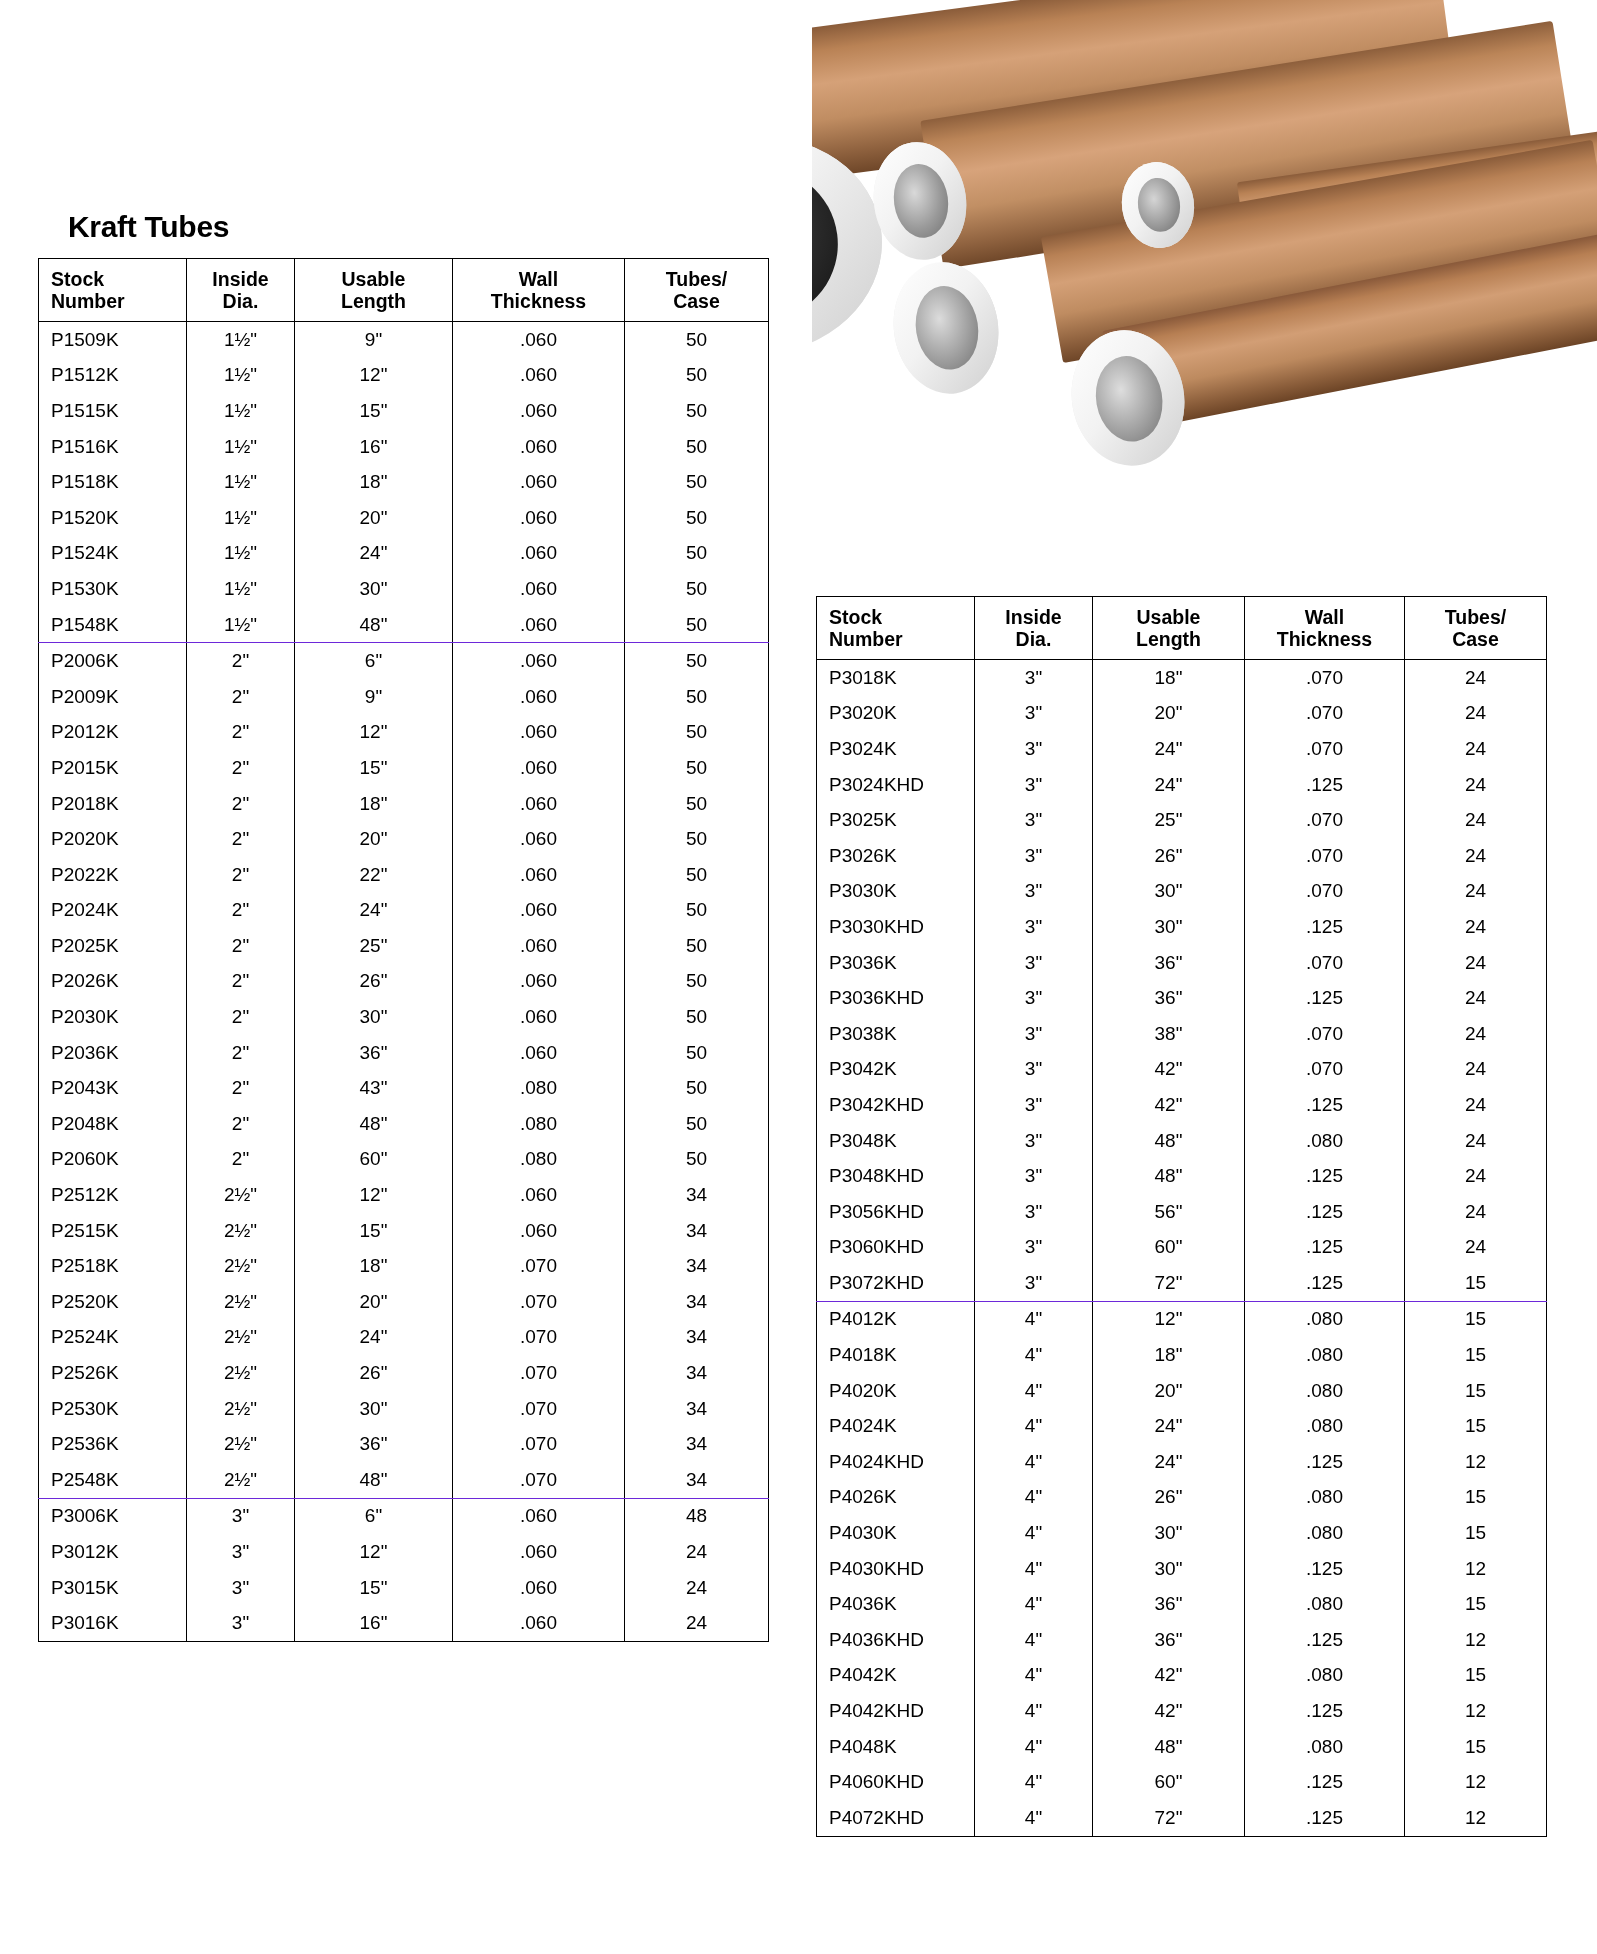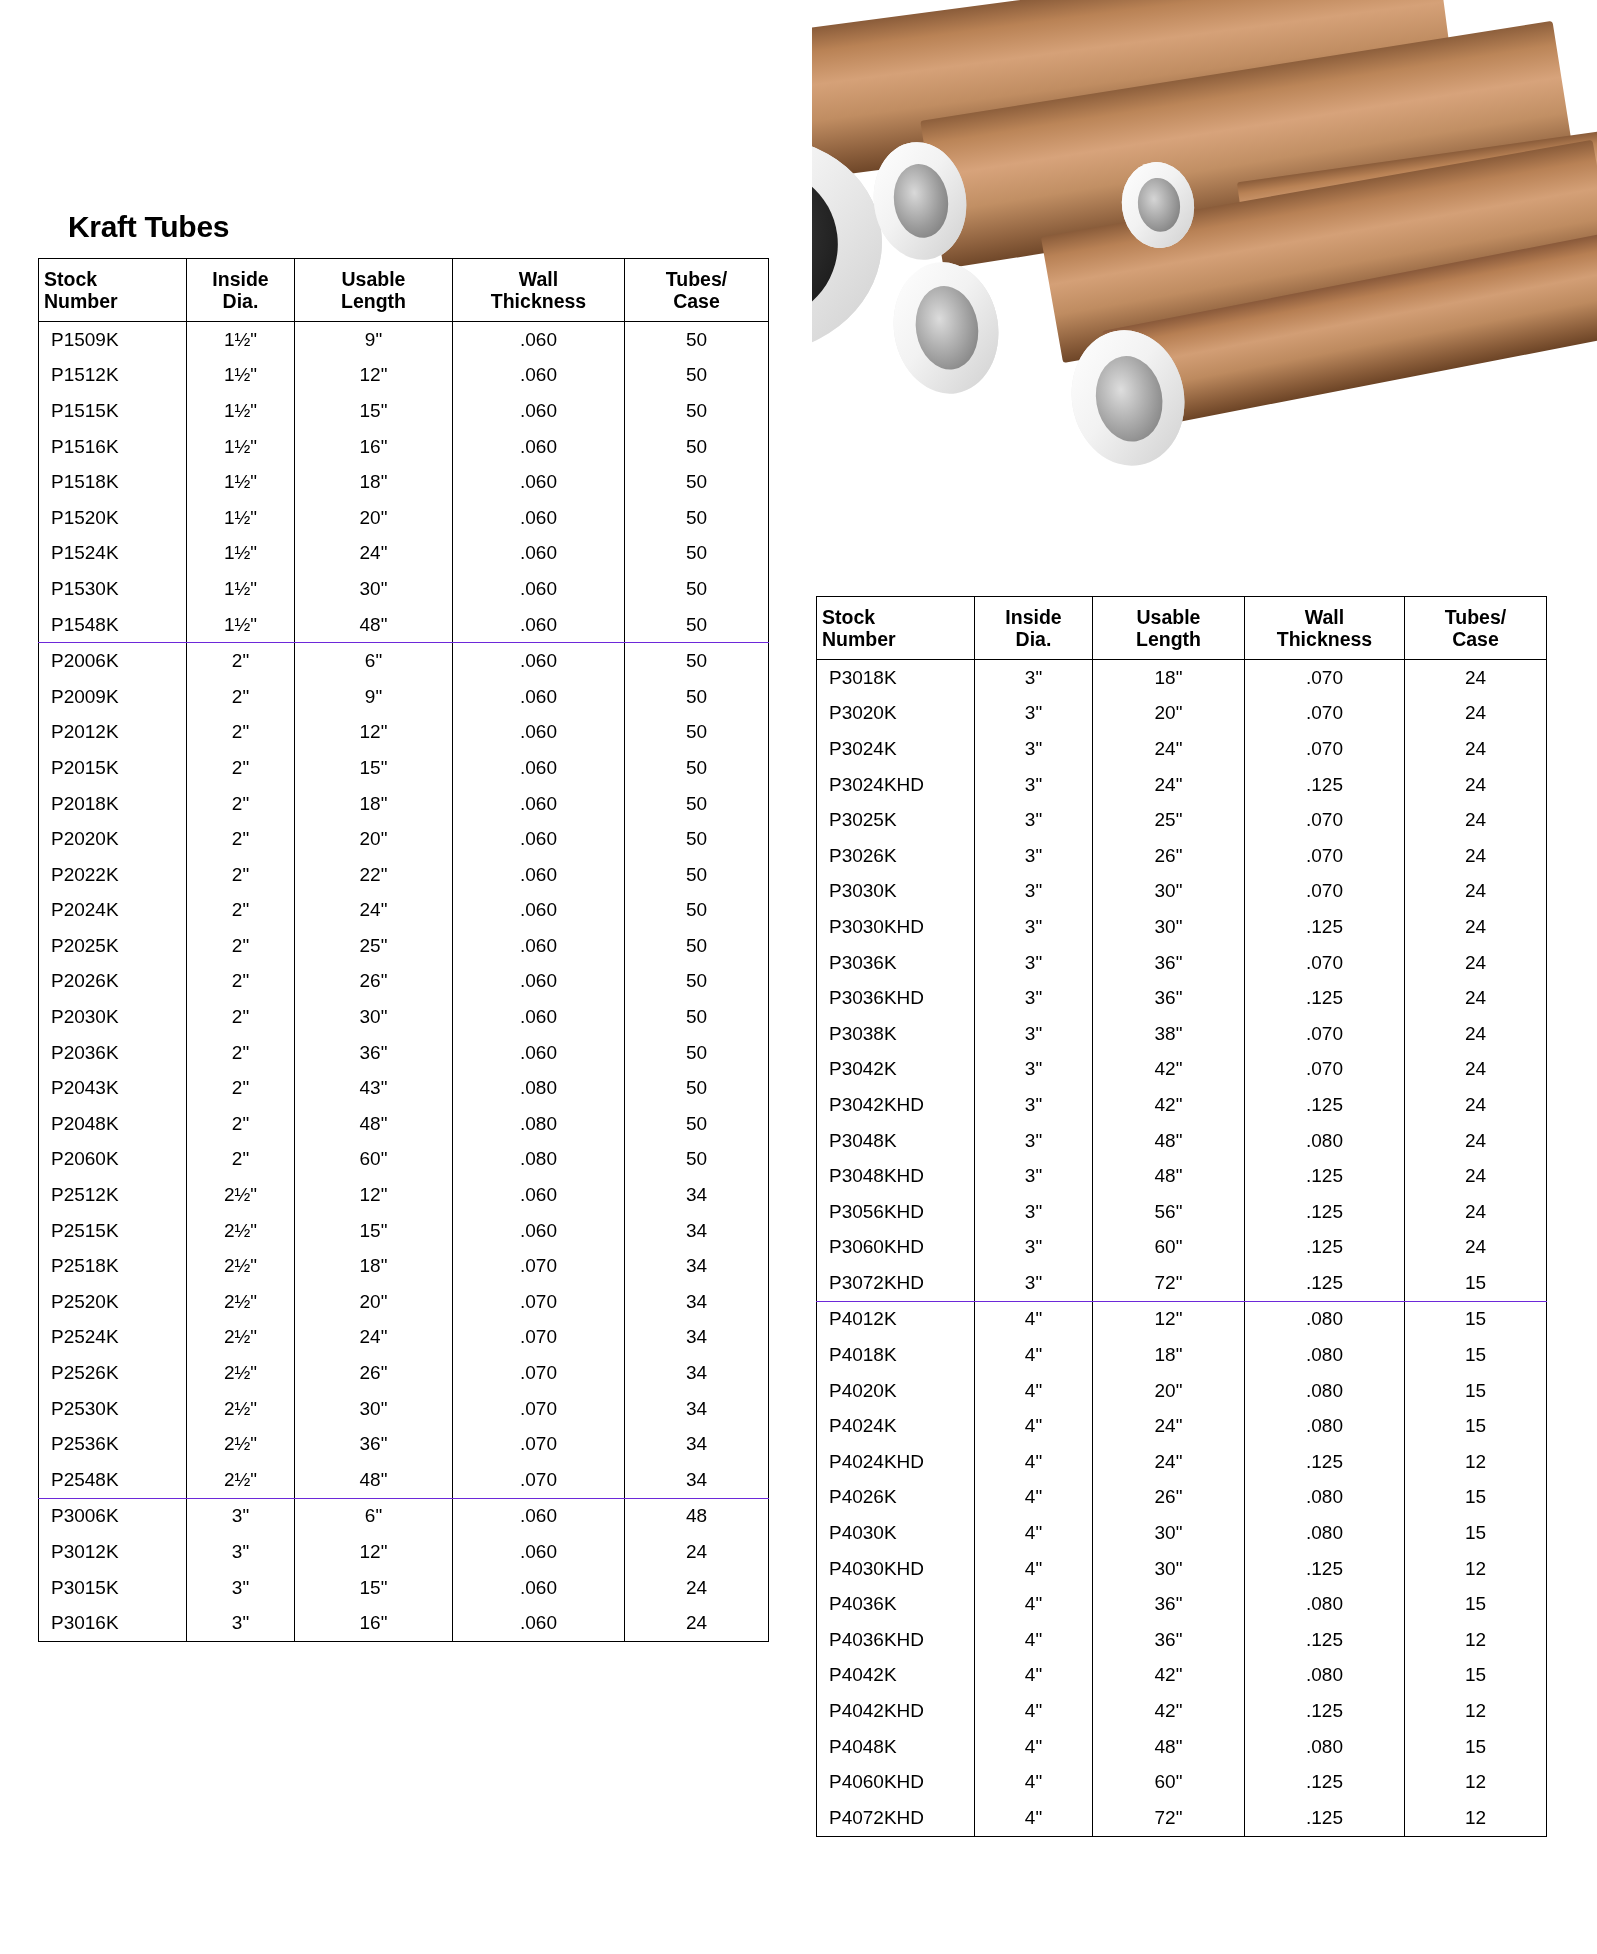--- a/index.html
+++ b/index.html
@@ -51,21 +51,21 @@
     height: 62px;
     font-size: 19.5px;
   }
 
   table.spec td.stock {
     text-align: left;
     padding-left: 12px;
   }
   table.spec th.stock {
     text-align: left;
-    padding-left: 5px;
+    padding-left: 12px;
   }
 
   table.spec tr.group-end td {
     border-bottom: 1px solid #6d28d9;
   }
   table.spec tbody tr:last-child td {
     border-bottom: 1px solid #000;
   }
 
   

